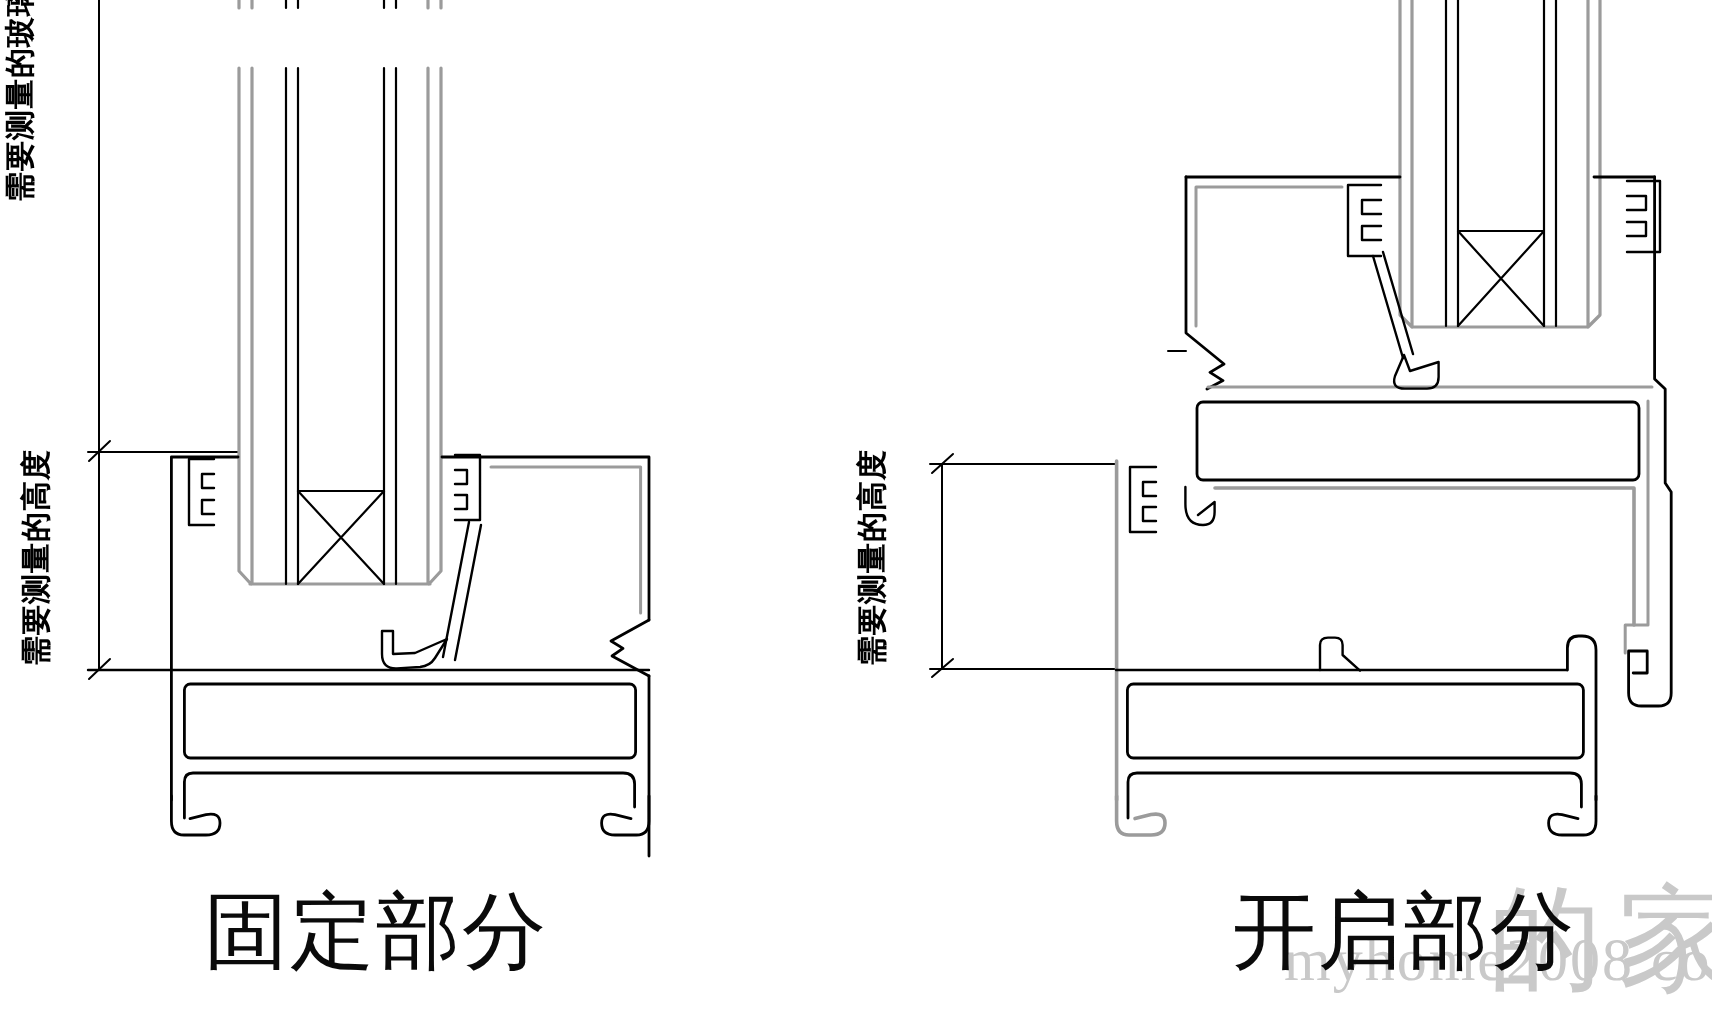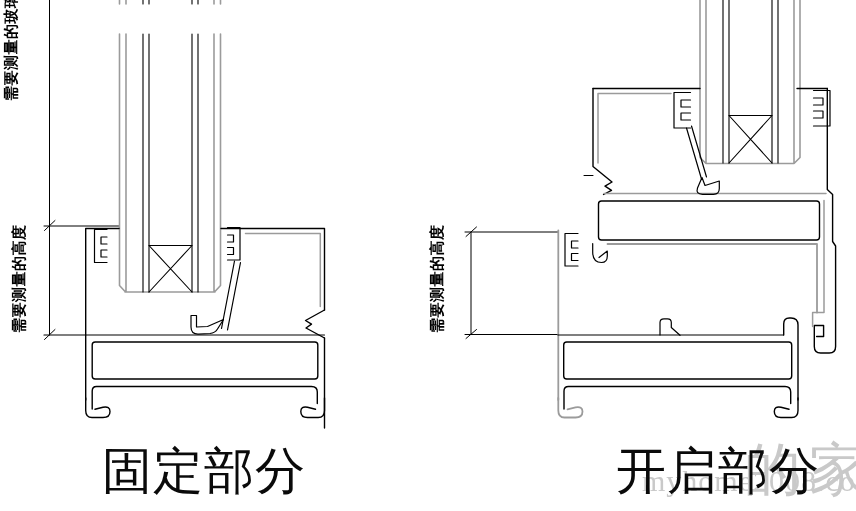--- a/index.html
+++ b/index.html
@@ -7,21 +7,21 @@
     position:relative;width:856px;height:511px;background:#ffffff;overflow:hidden;
     font-family:"Liberation Sans",sans-serif;
   }
   .canvas svg{position:absolute;left:0;top:0;pointer-events:none;}
   .vlabel{
     position:absolute;font-family:"Liberation Sans",sans-serif;font-weight:bold;
     font-size:15px;color:#000;white-space:nowrap;letter-spacing:0.5px;
     transform:rotate(-90deg);transform-origin:0 100%;height:18px;line-height:18px;z-index:3;
   }
   .caption{
-    position:absolute;font-family:"Liberation Serif",serif;font-size:50px;color:#0a0a0a;
+    position:absolute;font-family:"Liberation Serif",serif;font-size:42px;color:#0a0a0a;
     letter-spacing:1px;white-space:nowrap;z-index:2;line-height:1.15;
   }
   .wm{position:absolute;color:#c9c9c9;font-family:"Liberation Serif",serif;white-space:nowrap;z-index:1;}
   .wm-cjk{font-size:57px;letter-spacing:8px;}
   .wm-url{font-size:30px;letter-spacing:1px;}
 </style>
 </head>
 <body>
 
 <div class="canvas">

